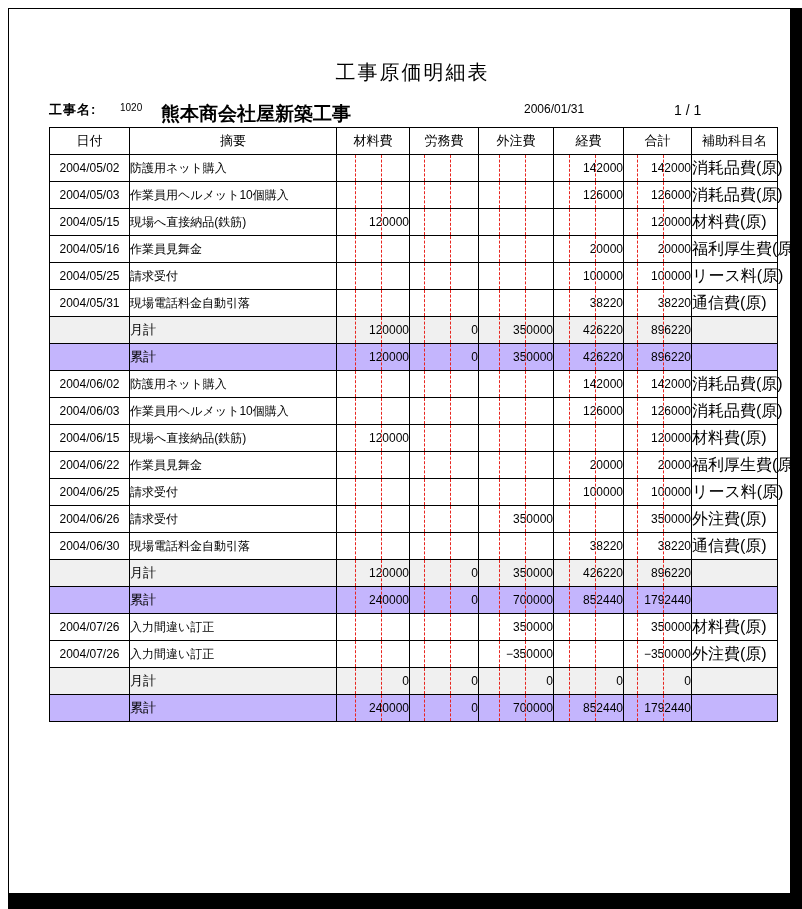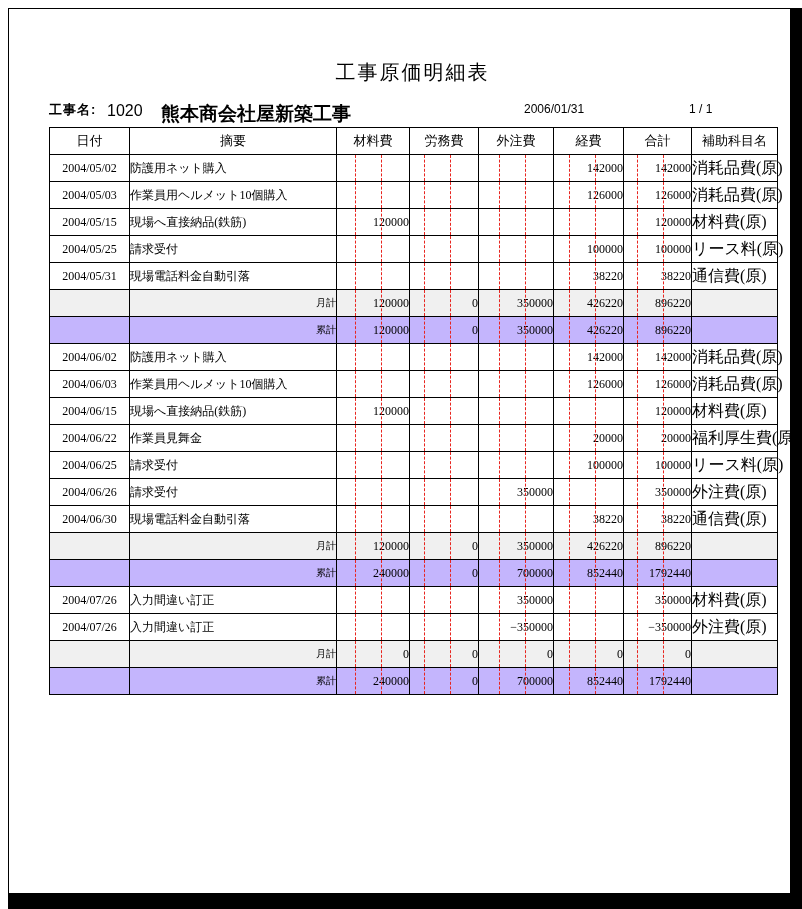--- a/index.html
+++ b/index.html
@@ -63,51 +63,49 @@
     position: absolute;
     left: 40px;
     top: 0;
     font-size: 13px;
     font-weight: bold;
     letter-spacing: 1px;
     text-align: right;
   }
   .meta-code {
     position: absolute;
-    left: 98px;
+    left: 111px;
     top: 1px;
-    font-size: 16px;
+    font-size: 10px;
   }
   .meta-name {
     position: absolute;
     left: 152px;
     top: 0;
     font-size: 19px;
     font-weight: bold;
   }
   .meta-date {
     position: absolute;
     left: 515px;
     top: 1px;
     font-size: 12px;
   }
   .meta-page {
     position: absolute;
     left: 665px;
     top: 1px;
-    font-size: 12px;
-    margin-left: 15px;
+    font-size: 14px;
   }
 
   .table-wrap {
     position: absolute;
     left: 40px;
     top: 118px;
     width: 728px;
-    font-family: Liberation Serif, serif;
   }
   table.cost {
     border-collapse: collapse;
     table-layout: fixed;
     width: 728px;
     font-size: 12px;
     color: #000;
   }
   table.cost th, table.cost td {
     border: 1px solid #000000;
@@ -151,22 +149,22 @@
     border-left: 1px dashed #e8251f;
   }
   td.num::before { right: 27px; }
   td.num::after  { right: 53px; }
 
   tr.sum-month > td { background: #f0f0f0; }
   tr.sum-total > td { background: #c4b5fd; }
 
   tr.sum-month > td.label,
   tr.sum-total > td.label {
-    text-align: right;
-    font-size: 10px;
+    text-align: left;
+    font-size: 13px;
   }
 </style>
 </head>
 <body>
 
 <div class="shadow-right"></div>
 <div class="shadow-bottom"></div>
 
 <div class="page">
 
@@ -229,20 +227,30 @@
             <td class="date">2004/05/15</td>
             <td class="desc">現場へ直接納品(鉄筋)</td>
             <td class="num">120000</td>
             <td class="num"></td>
             <td class="num"></td>
             <td class="num"></td>
             <td class="num">120000</td>
             <td class="acct">材料費(原)</td>
           </tr>
           <tr>
+            <td class="date">2004/05/16</td>
+            <td class="desc">作業員見舞金</td>
+            <td class="num"></td>
+            <td class="num"></td>
+            <td class="num"></td>
+            <td class="num">20000</td>
+            <td class="num">20000</td>
+            <td class="acct">福利厚生費(原)</td>
+          </tr>
+          <tr>
             <td class="date">2004/05/25</td>
             <td class="desc">請求受付</td>
             <td class="num"></td>
             <td class="num"></td>
             <td class="num"></td>
             <td class="num">100000</td>
             <td class="num">100000</td>
             <td class="acct">リース料(原)</td>
           </tr>
           <tr>

